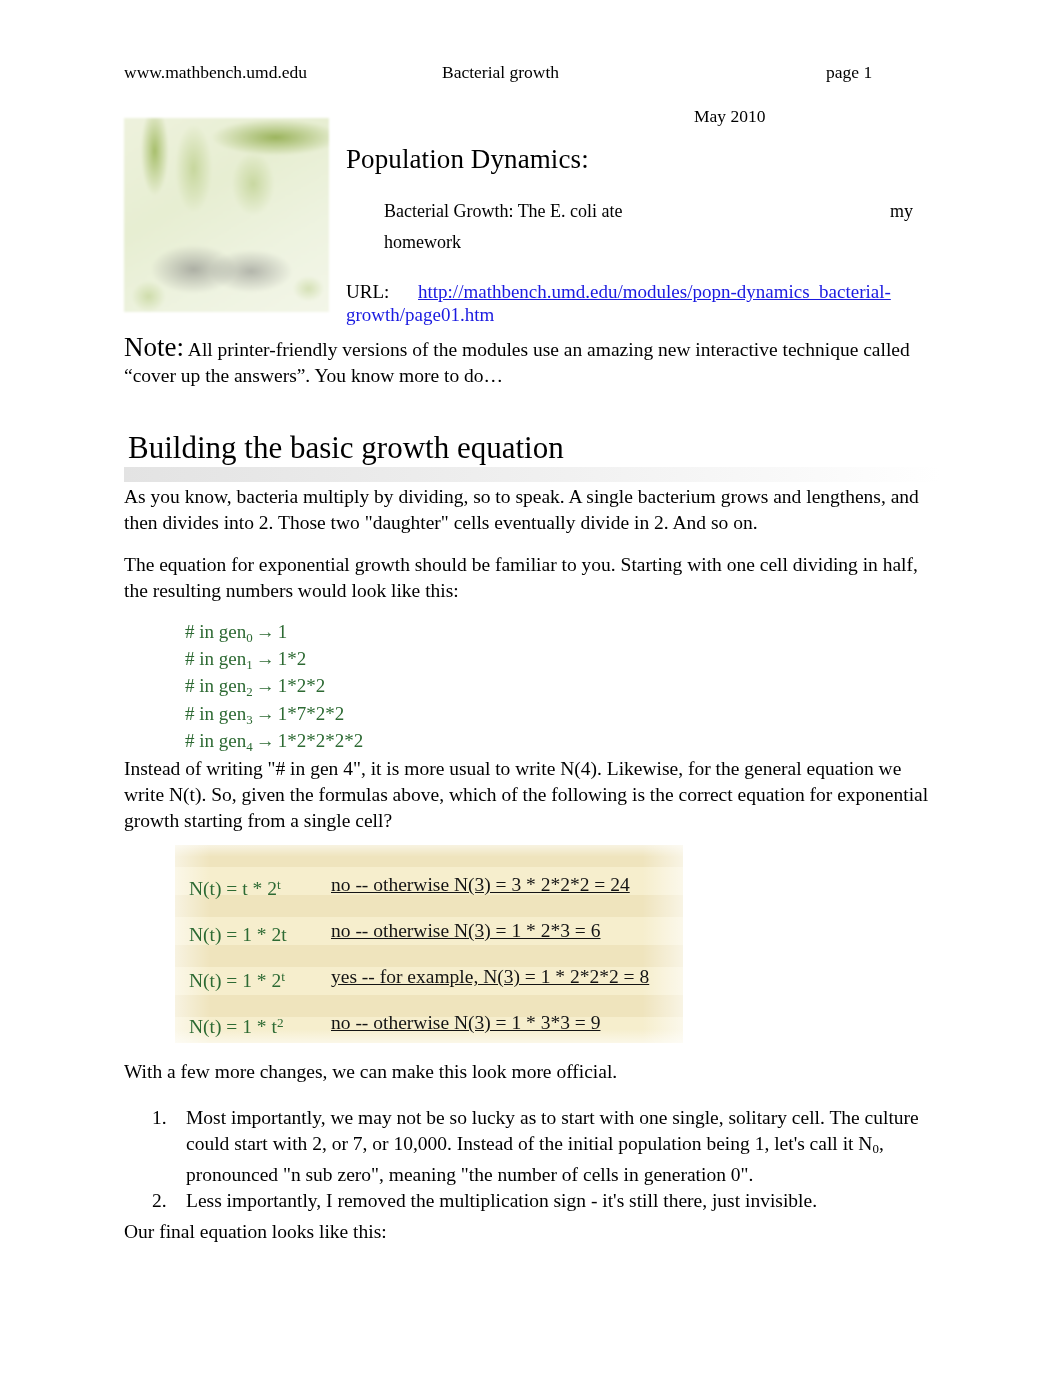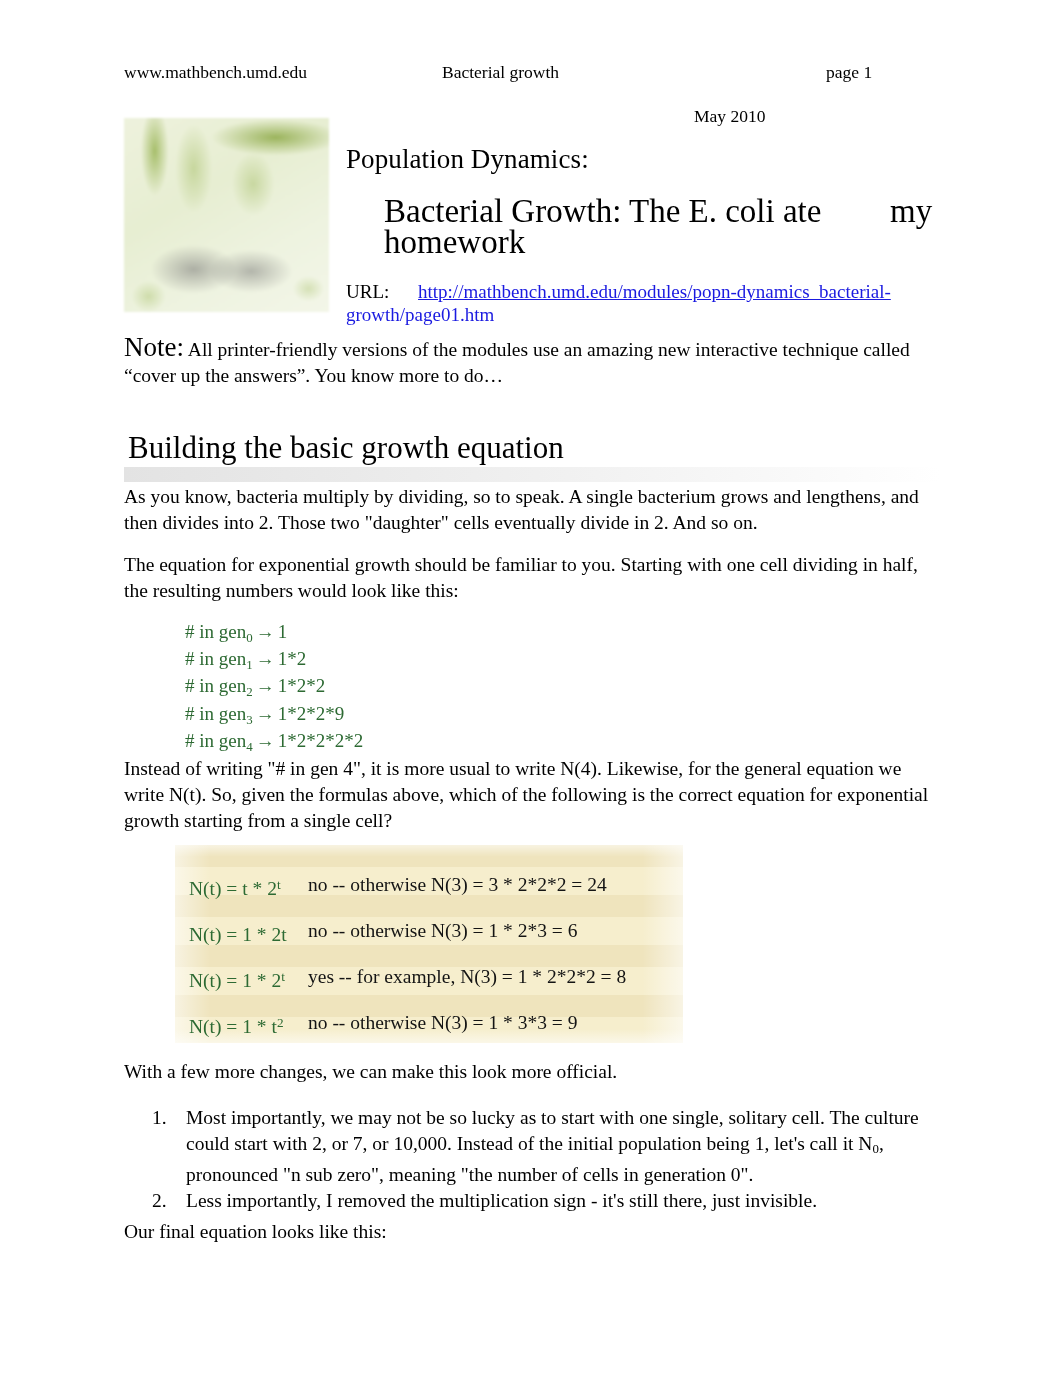--- a/index.html
+++ b/index.html
@@ -77,21 +77,21 @@
   .title-main {
     font-size: 27px;
     line-height: 34px;
     letter-spacing: 0.1px;
   }
   .title-sub {
     position: relative;
     margin-top: 20px;
     margin-left: 38px;
     width: 556px;
-    font-size: 33px;
+    font-size: 18px;
     line-height: 31px;
   }
   .title-sub .tail {
     position: absolute;
     left: 506px;
     top: 0px;
     white-space: nowrap;
   }
   .url-line {
     margin-top: 22px;
@@ -211,22 +211,23 @@
     position: absolute;
     left: 14px;
     color: #2d6a33;
   }
   .ans-formula sup {
     font-size: 0.68em;
     vertical-align: 0.45em;
   }
   .ans-verdict {
     position: absolute;
-    left: 133px;
+    left: 156px;
     color: #141414;
+    text-decoration: underline;
   }
 
   
   .num-list {
     position: absolute;
     left: 124px;
     top: 1105px;
     width: 812px;
     font-size: 19.5px;
     line-height: 26px;
@@ -296,21 +297,21 @@
     <div class="row">
       <span># in gen</span><sub>0</sub><span class="arrow">→</span><span>1</span>
     </div>
     <div class="row">
       <span># in gen</span><sub>1</sub><span class="arrow">→</span><span>1*2</span>
     </div>
     <div class="row">
       <span># in gen</span><sub>2</sub><span class="arrow">→</span><span>1*2*2</span>
     </div>
     <div class="row">
-      <span># in gen</span><sub>3</sub><span class="arrow">→</span><span>1*2*2*9</span>
+      <span># in gen</span><sub>3</sub><span class="arrow">→</span><span>1*7*2*2</span>
     </div>
     <div class="row">
       <span># in gen</span><sub>4</sub><span class="arrow">→</span><span>1*2*2*2*2</span>
     </div>
   </div>
 
   <div class="para p3">Instead of writing "# in gen 4", it is more usual to write N(4). Likewise, for the general equation we write N(t). So, given the formulas above, which of the following is the correct equation for exponential growth starting from a single cell?</div>
 
   <div class="answer-box"></div>
   <div class="answer-rows">

